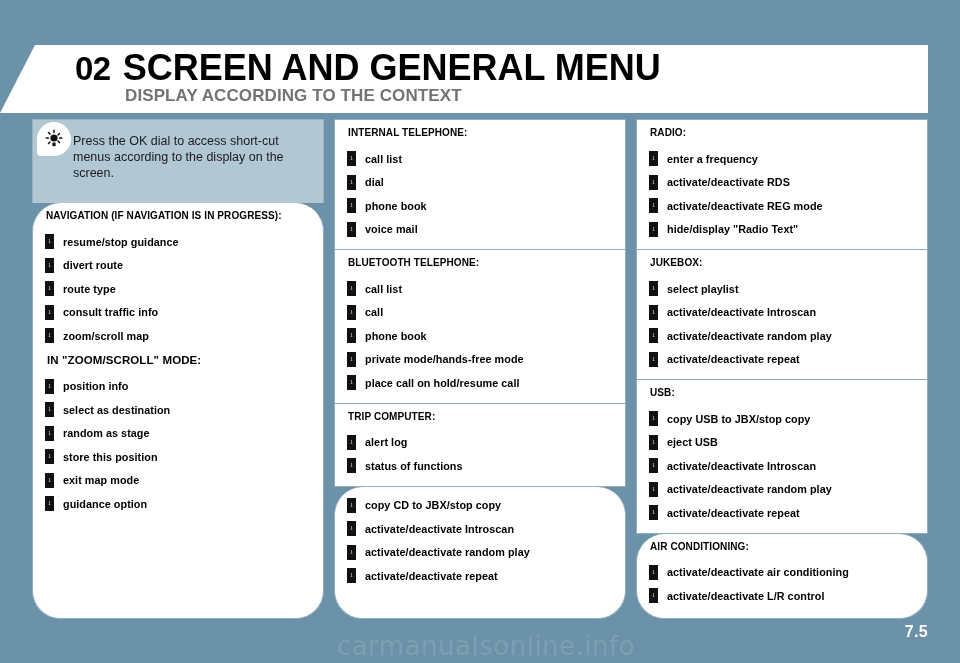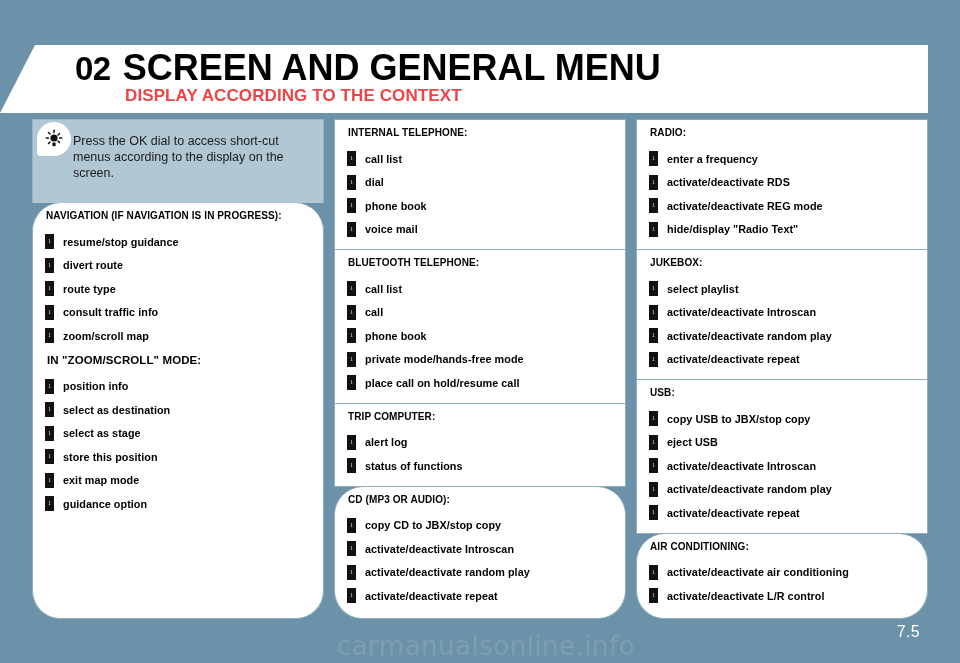--- a/index.html
+++ b/index.html
@@ -53,21 +53,21 @@
     font-weight: bold;
     color: #000;
     letter-spacing: 0px;
   }
   #chapter-subtitle {
     position: absolute;
     left: 125px;
     top: 41px;
     font-size: 17px;
     font-weight: bold;
-    color: #ef4444;
+    color: #737373;
     letter-spacing: 0.1px;
     white-space: nowrap;
   }
 
   
   #columns {
     position: absolute;
     left: 32px;
     top: 119px;
     width: 897px;
@@ -163,24 +163,24 @@
     font-size: 10.8px;
     font-weight: bold;
     color: #000;
     white-space: nowrap;
     letter-spacing: 0.05px;
   }
 
   
   #page-number {
     position: absolute;
-    right: 40px;
+    right: 32px;
     bottom: 22px;
     font-size: 16px;
-    font-weight: normal;
+    font-weight: bold;
     color: #ffffff;
     letter-spacing: 0.3px;
   }
   #watermark {
     position: absolute;
     left: 12px;
     right: 0;
     bottom: 2px;
     text-align: center;
     font-size: 26px;
@@ -248,21 +248,21 @@
         <li class="item">
           <span class="bullet">1</span>
           <span class="item-label">position info</span>
         </li>
         <li class="item">
           <span class="bullet">1</span>
           <span class="item-label">select as destination</span>
         </li>
         <li class="item">
           <span class="bullet">1</span>
-          <span class="item-label">select as stage</span>
+          <span class="item-label">random as stage</span>
         </li>
         <li class="item">
           <span class="bullet">1</span>
           <span class="item-label">store this position</span>
         </li>
         <li class="item">
           <span class="bullet">1</span>
           <span class="item-label">exit map mode</span>
         </li>
         <li class="item">
@@ -331,21 +331,20 @@
           <span class="item-label">alert log</span>
         </li>
         <li class="item">
           <span class="bullet">1</span>
           <span class="item-label">status of functions</span>
         </li>
       </ul>
     </div>
 
     <div class="panel flush-top grow">
-      <div class="panel-title">CD (MP3 OR AUDIO):</div>
       <ul class="item-list">
         <li class="item">
           <span class="bullet">1</span>
           <span class="item-label">copy CD to JBX/stop copy</span>
         </li>
         <li class="item">
           <span class="bullet">1</span>
           <span class="item-label">activate/deactivate Introscan</span>
         </li>
         <li class="item">

